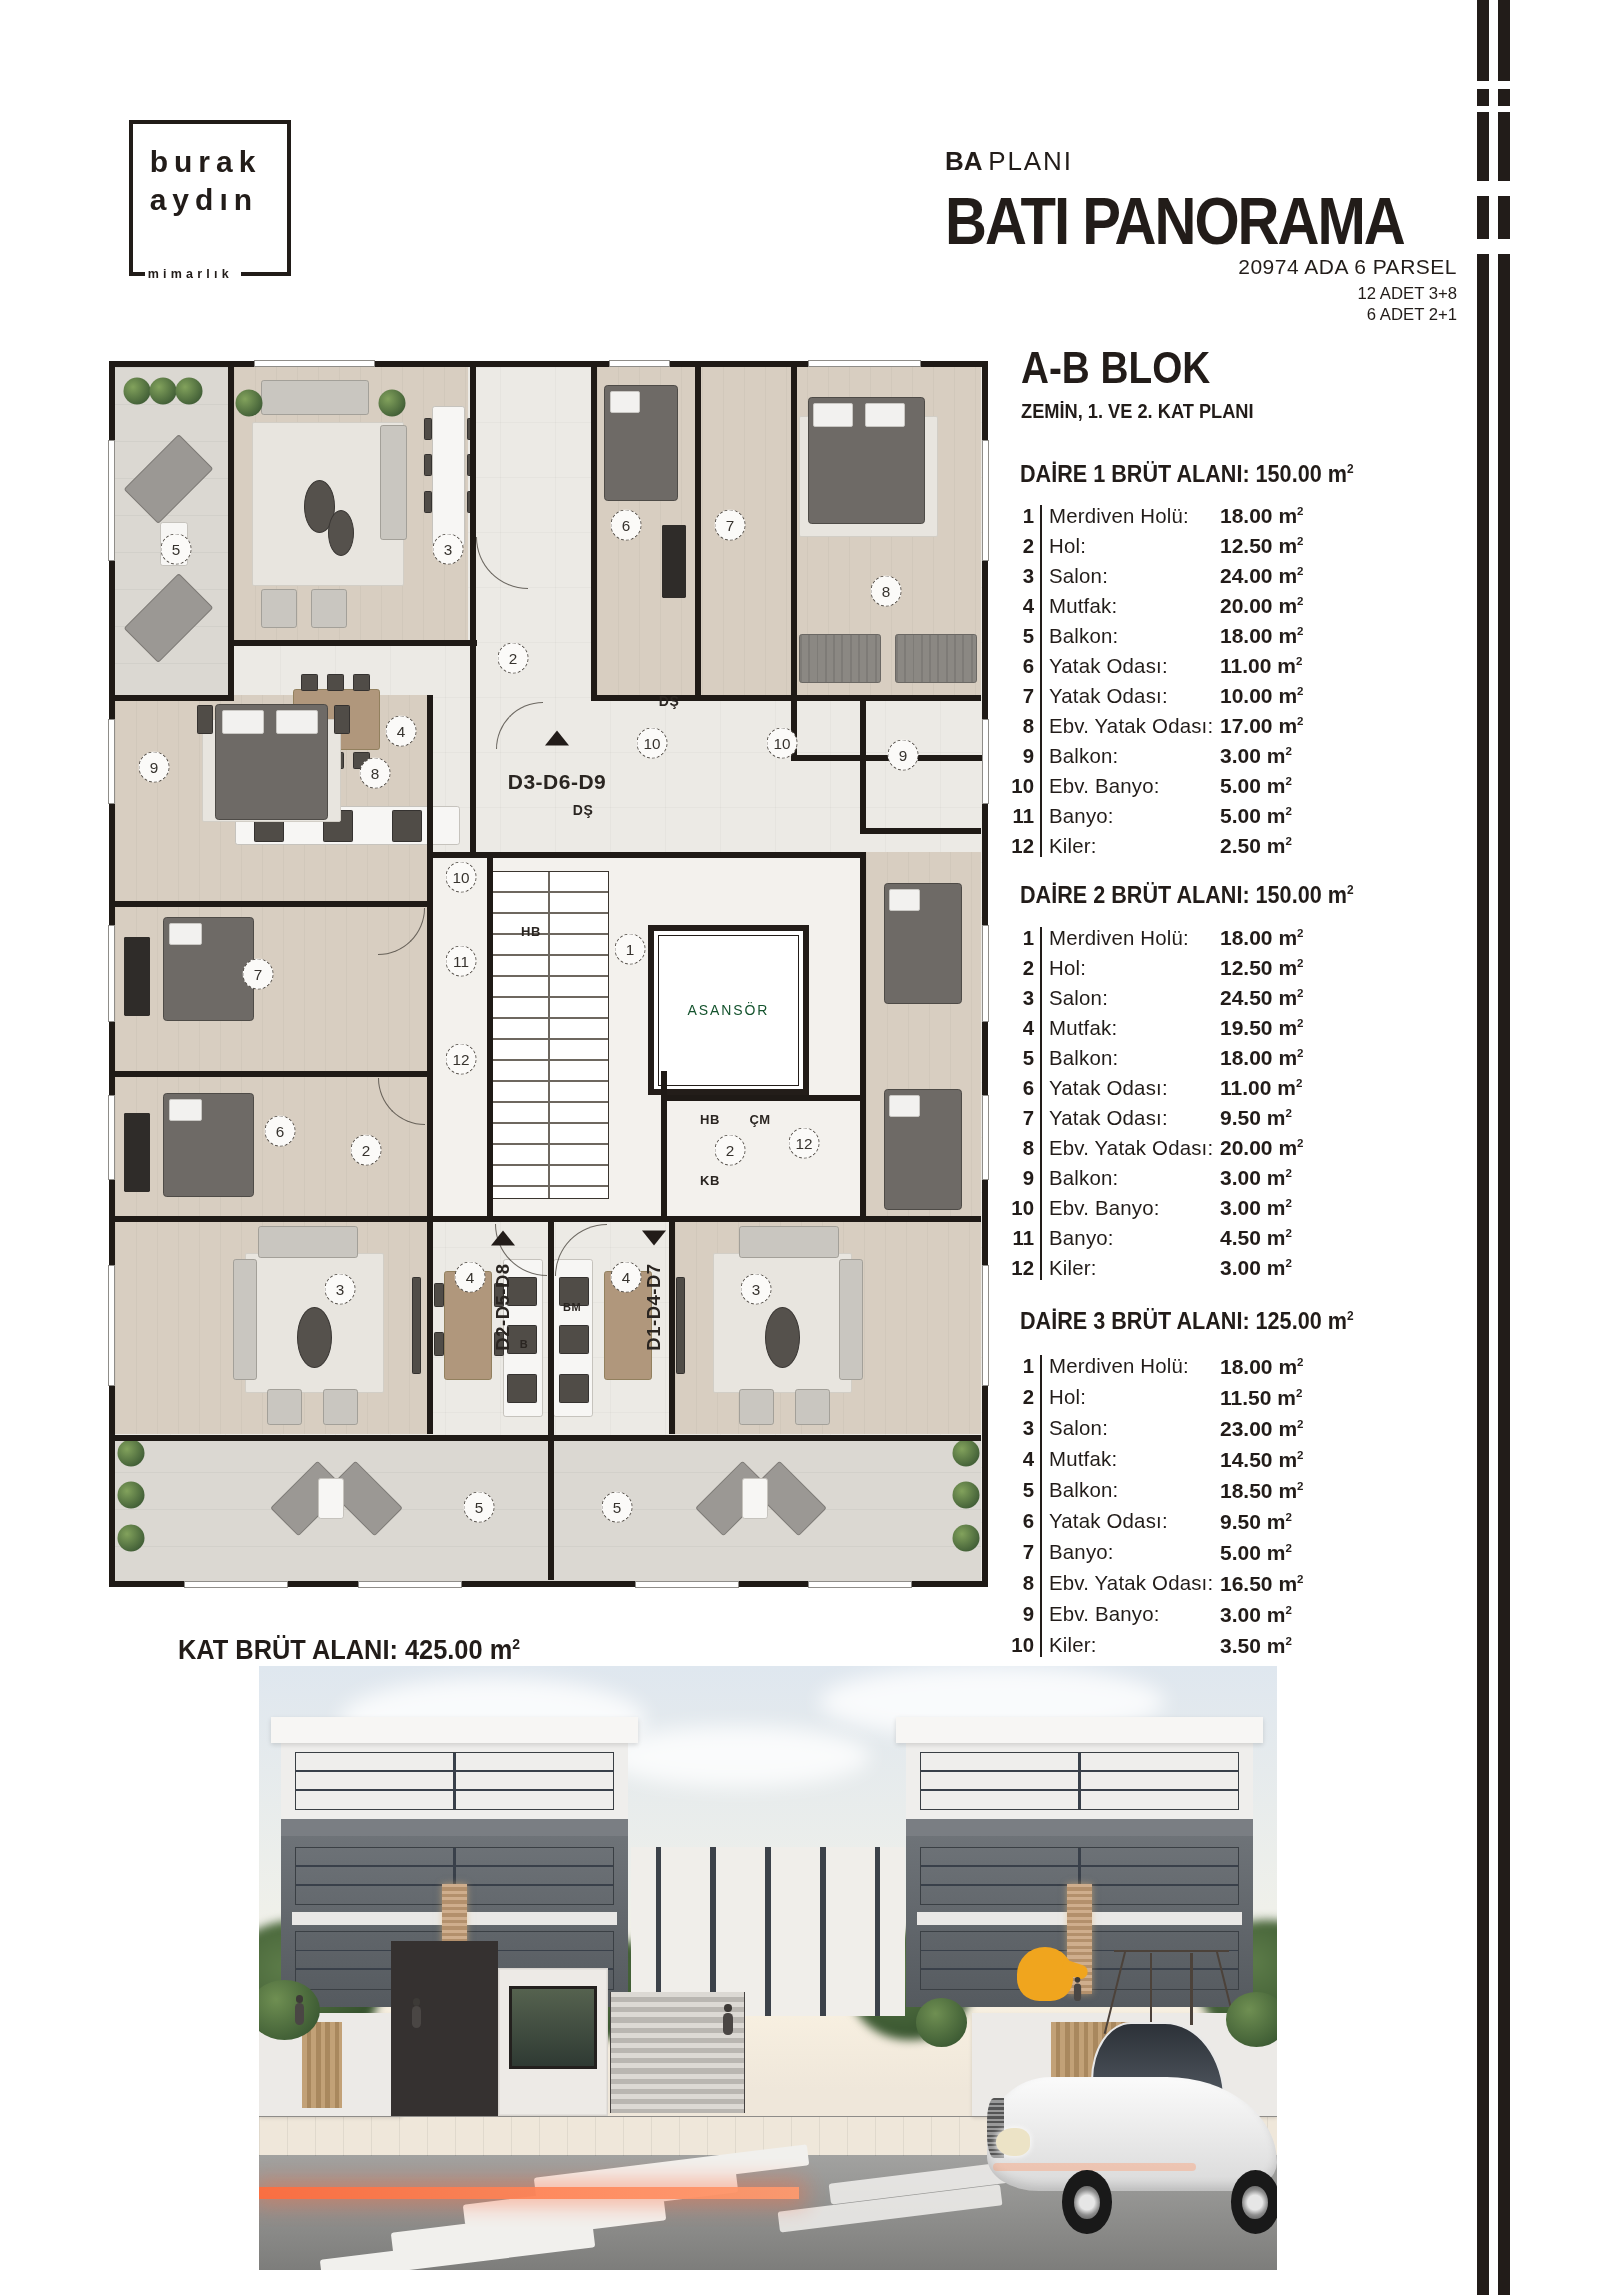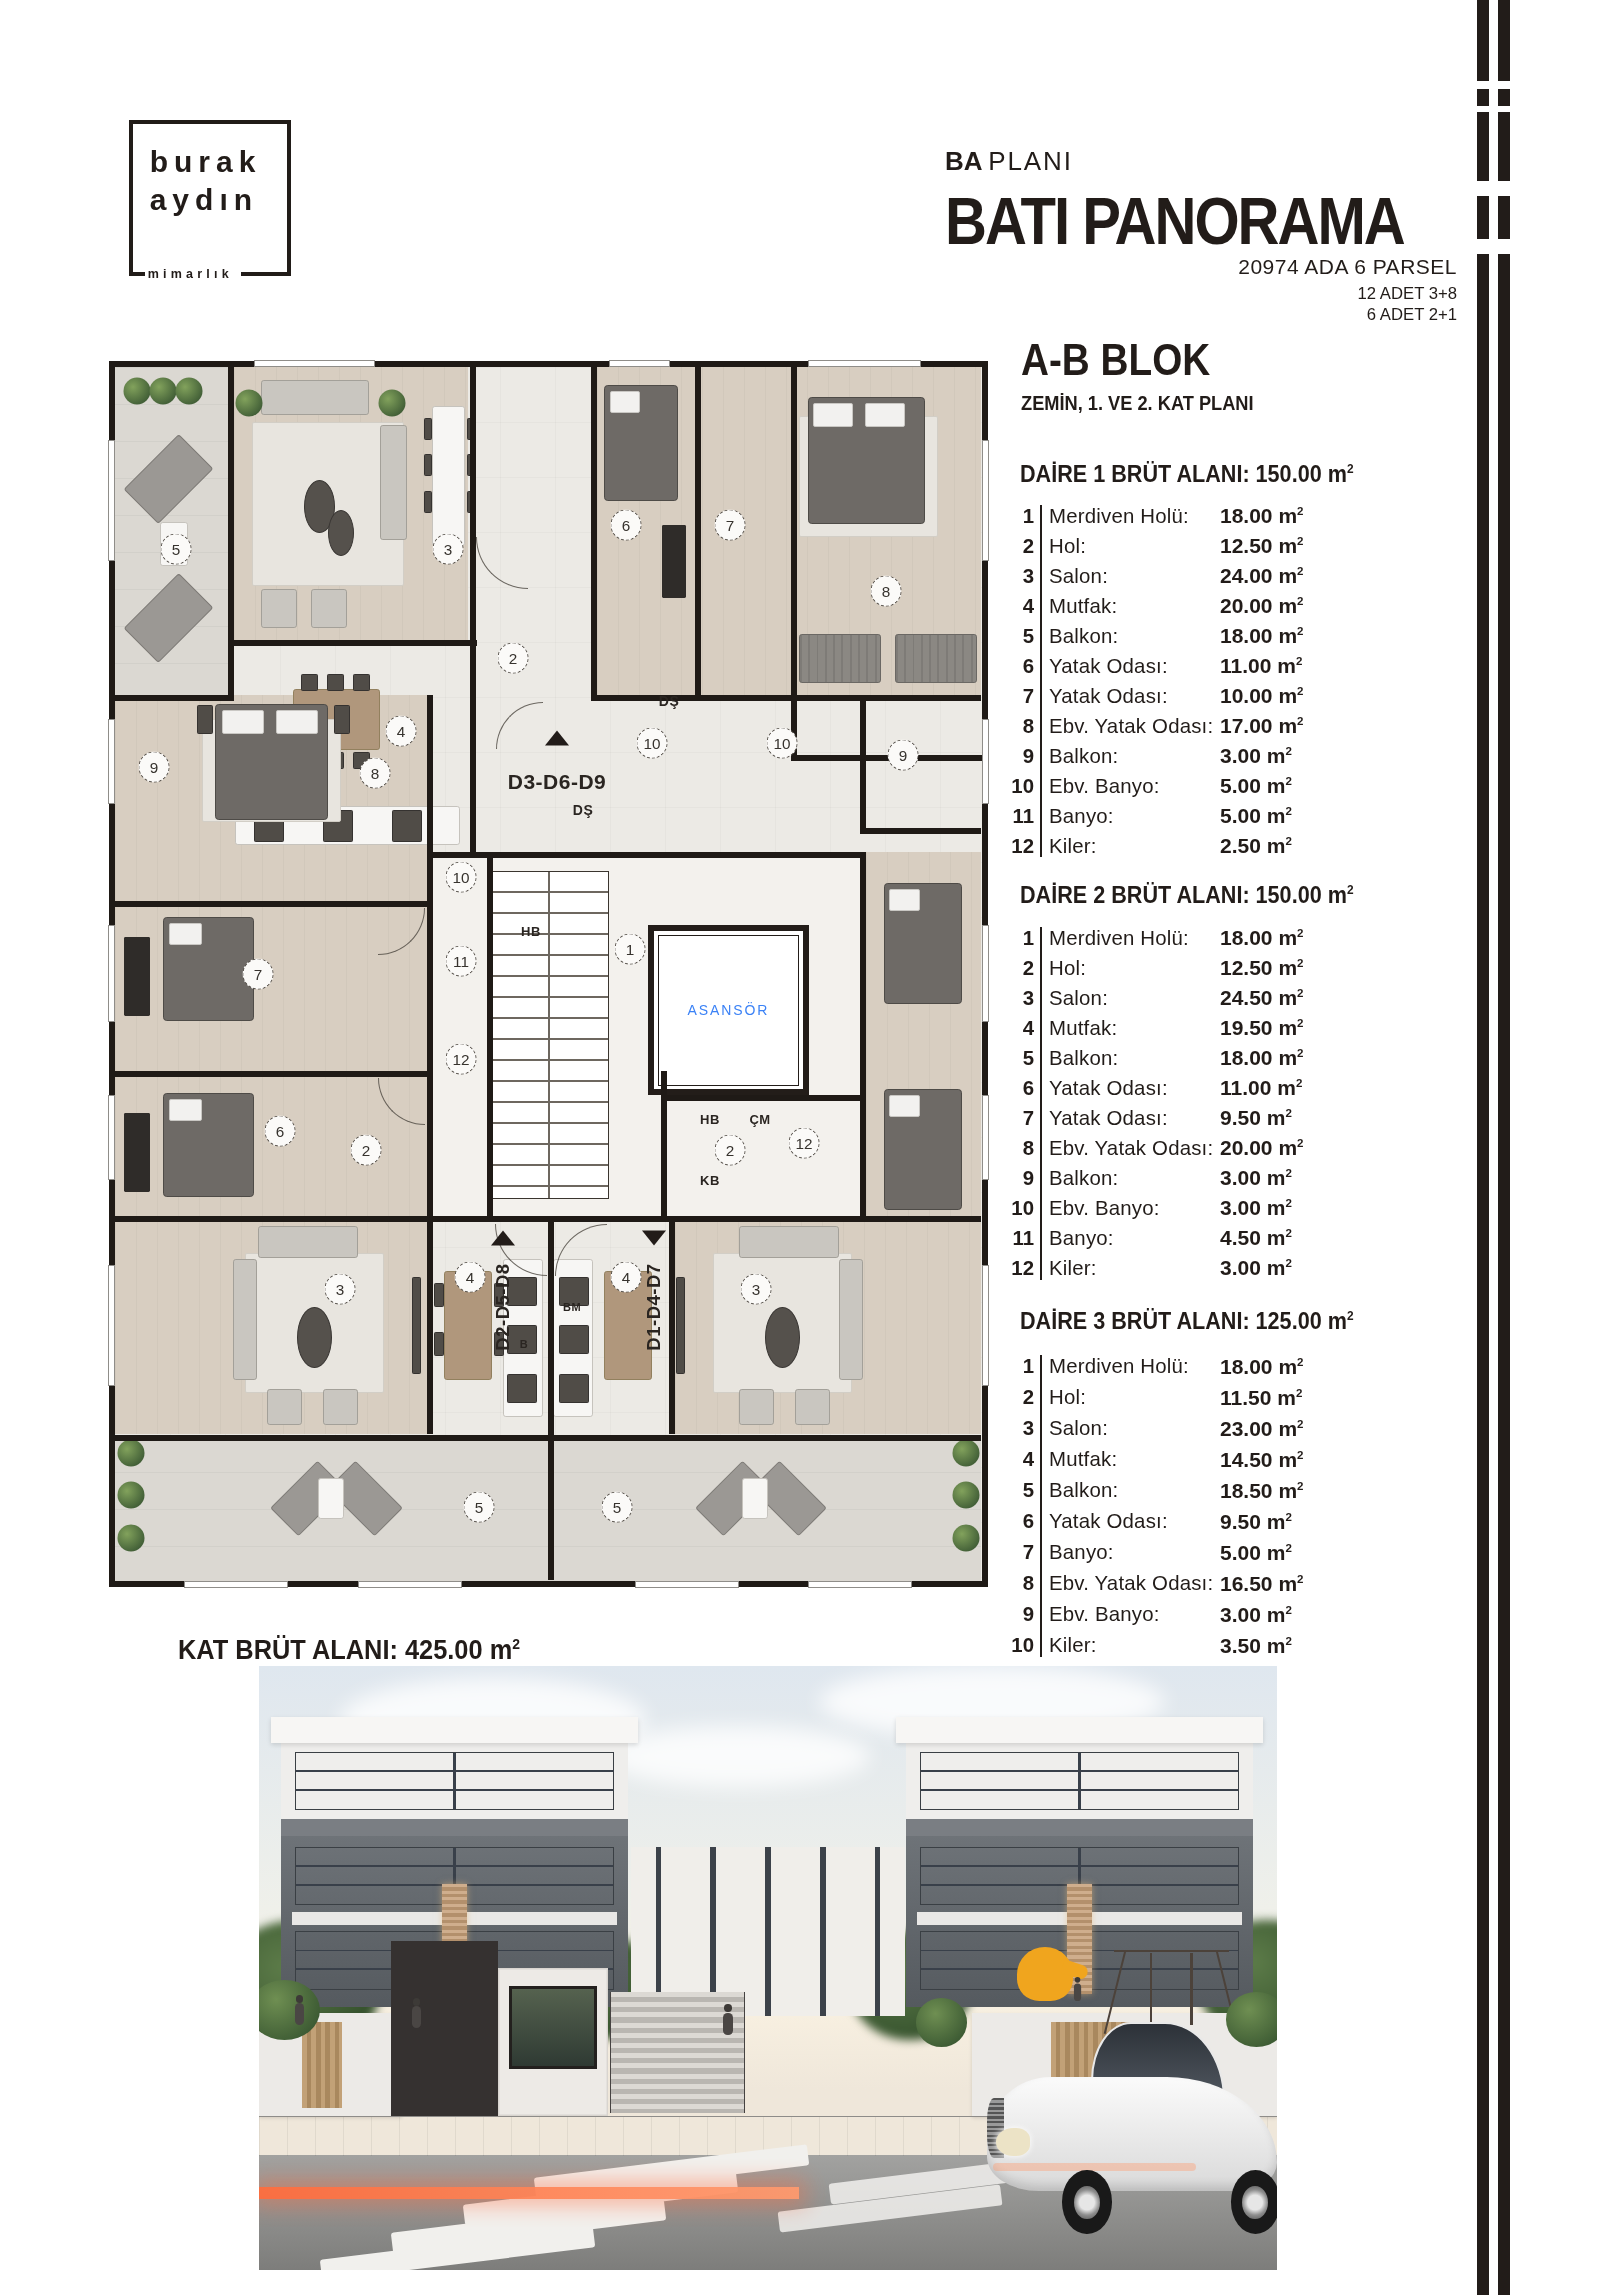--- a/index.html
+++ b/index.html
@@ -20,21 +20,21 @@
   #brand .l{font-weight:300;letter-spacing:1.9px;margin-left:5.6px}
   #title{left:945px;top:183px;font-size:66px;font-weight:800;letter-spacing:-2.3px;
          transform:scaleX(.88);transform-origin:0 50%;white-space:nowrap}
   #parcel{right:166px;top:255px;font-size:21px;font-weight:400;letter-spacing:0.5px}
   #unitlines{right:166px;top:283px;text-align:right;font-size:16.7px;line-height:21px;font-weight:400}
 
   
   .barseg{position:absolute;background:#221c19;width:11.6px}
 
   
-  #block{left:1021px;top:335px}
+  #block{left:1021px;top:343px}
   #block .t{font-size:44px;font-weight:800;transform:scaleX(.88);transform-origin:0 50%;white-space:nowrap}
   #block .s{font-size:19.4px;font-weight:700;margin-top:7.4px;transform:scaleX(.94);transform-origin:0 50%;white-space:nowrap}
   #tables{left:1011px;top:0;width:389px;height:2295px}
   .tbl{position:absolute;left:0;width:100%}
   .tbl .hd{font-size:24px;font-weight:800;margin-left:9.3px;transform:scaleX(.9);transform-origin:0 50%;white-space:nowrap}
   .tbl .rows{position:relative;margin-top:13px}
   .tbl .rule{position:absolute;left:29px;top:3.7px;bottom:3.7px;width:1.9px;background:#221c19}
   .row{display:flex;align-items:center;position:relative}
   .rn{width:23px;text-align:right;font-weight:700;font-size:20.4px;flex:none}
   .rl{margin-left:15px;font-size:20.4px;font-weight:400;letter-spacing:0.2px;white-space:nowrap}
@@ -64,21 +64,21 @@
   .plabel.rot{transform:translate(-50%,-50%) rotate(-90deg)}
   .tri{position:absolute;width:0;height:0;transform:translate(-50%,-50%)}
   .tri.up{border-left:12px solid transparent;border-right:12px solid transparent;border-bottom:15.7px solid #221c19}
   .tri.down{border-left:12px solid transparent;border-right:12px solid transparent;border-top:15.7px solid #221c19}
   #stairs{position:absolute;left:43%;top:41.5%;width:14%;height:27%;background:#fff;border:1.9px solid #3a352f;
           box-sizing:border-box;background-image:repeating-linear-gradient(180deg,transparent 0 19.4px,#6d675f 19.4px 21px)}
   #stairs:after{content:'';position:absolute;left:50%;top:0;bottom:0;width:1.9px;background:#6d675f}
   #lift{position:absolute;left:61.5%;top:46%;width:18.5%;height:14%;background:#fff;border:6.5px solid #231d19;
         box-sizing:border-box;display:flex;align-items:center;justify-content:center}
   #lift .in{position:absolute;inset:3.7px;border:1.4px solid #231d19}
-  #lift span{font-size:14px;letter-spacing:1.9px;color:#3b82f6}
+  #lift span{font-size:14px;letter-spacing:1.9px;color:#14532d}
   .furn{position:absolute;box-sizing:border-box;border-radius:2.8px}
   .c-gray{background:#c9c6c0;border:0.9px solid #a3a099}
   .c-lounge{background:#9b9894;border:1.4px solid #7c7975}
   .c-white{background:#f7f6f4;border:0.9px solid #c6c3bd}
   .c-rug{background:#e8e5df;border:1.4px solid #d2cec6;border-radius:1.9px}
   .c-dark{background:#504c47;border:0.5px solid #353230;border-radius:1.4px}
   .c-darkr{background:#55514c;border:0.9px solid #3a3734;border-radius:50%}
   .c-darkdesk{background:#2f2c29;border-radius:1.4px}
   .c-wood{background:#b0977c;border:0.9px solid #92805e}
   .c-bed{background:#6e6a66;border:0.9px solid #4e4b47;border-radius:3.7px}

